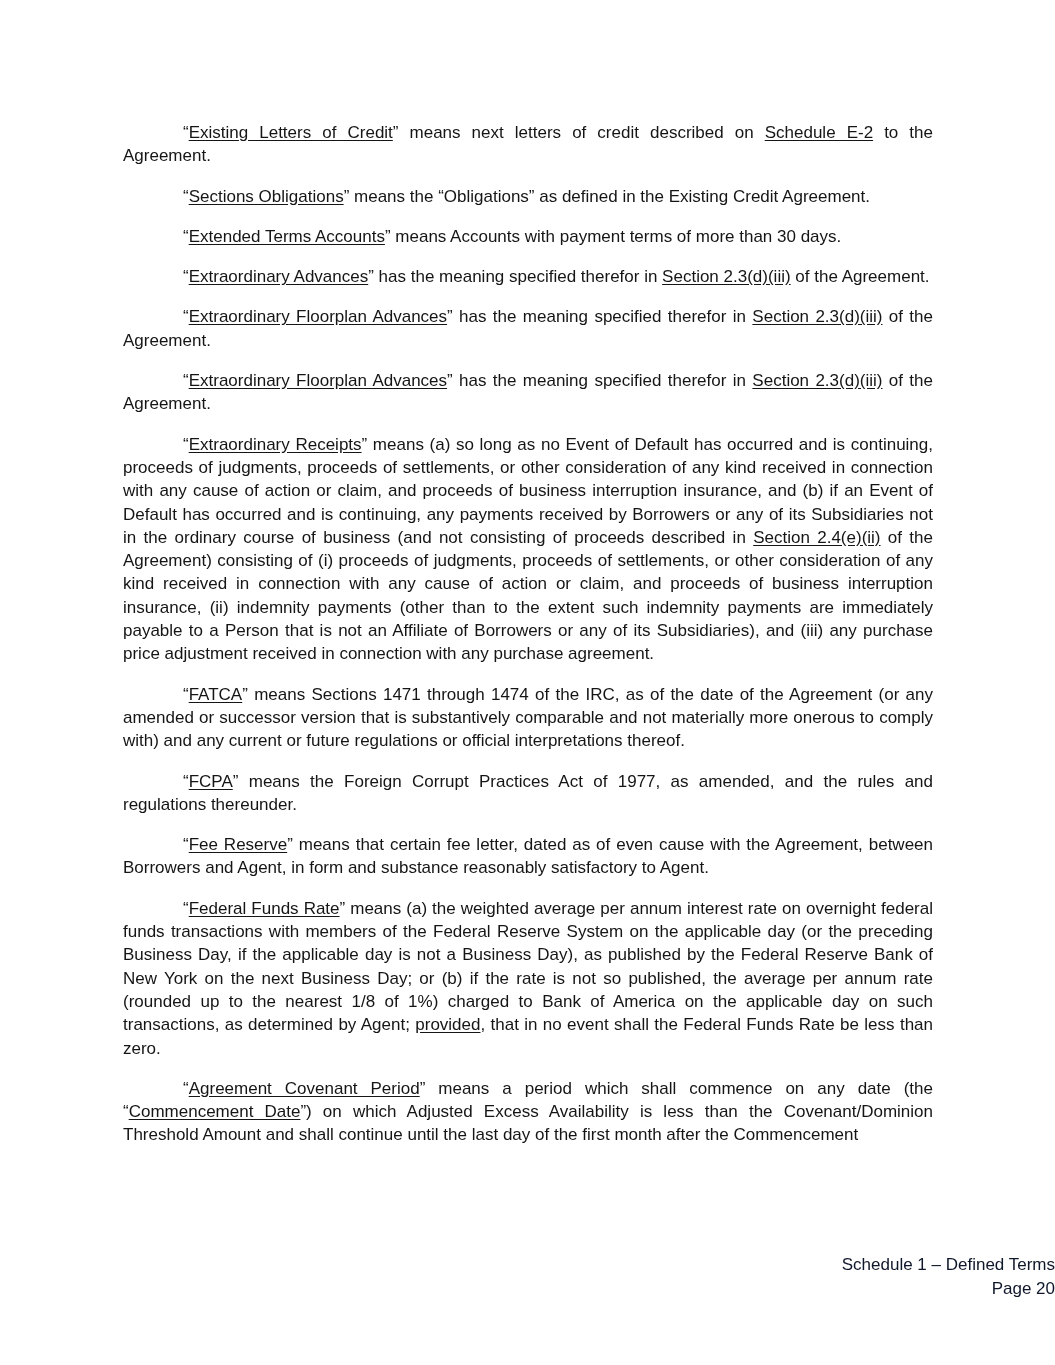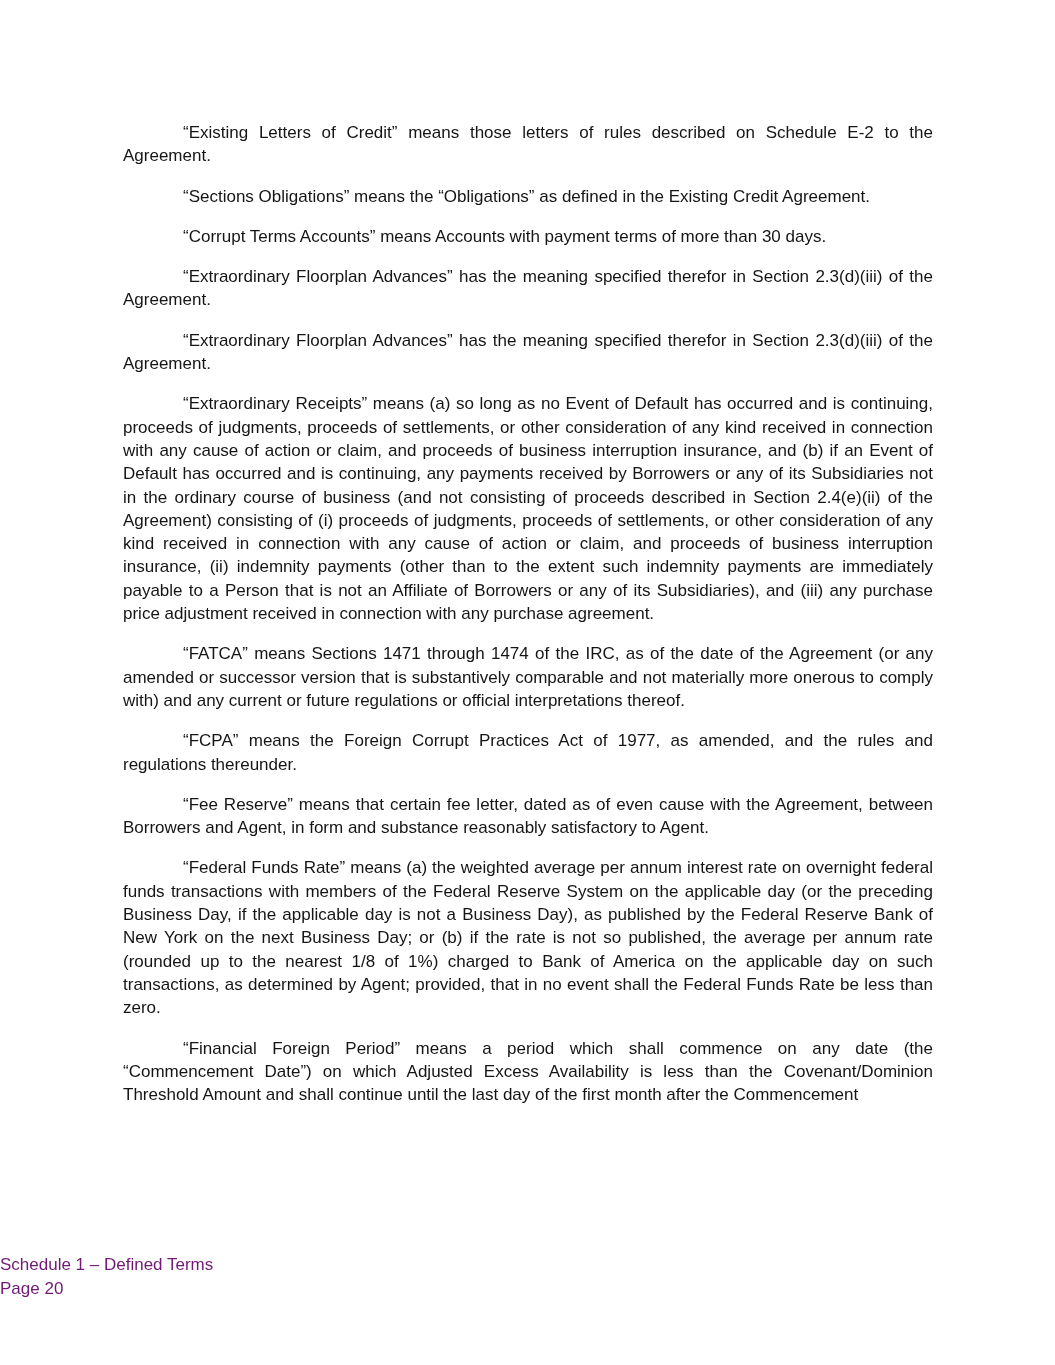--- a/index.html
+++ b/index.html
@@ -23,47 +23,49 @@
     width: 810px;
     font-size: 17px;
     line-height: 23.3px;
     text-align: justify;
   }
   .para {
     margin: 0 0 17px 0;
     text-indent: 60px;
   }
   .u {
+    text-decoration: underline;
     text-underline-offset: 2px;
   }
   .footer {
     position: absolute;
     left: 0;
     right: 0;
     top: 1253px;
-    text-align: left;
+    text-align: right;
     font-size: 17px;
     line-height: 23.5px;
-    color: #701a75;
+    color: #0f172a;
   }
 </style>
 </head>
 <body>
 
 <div class="page">
   <div class="content">
-      <p class="para"><span>“</span><span class="u">Existing Letters of Credit</span><span>” means those letters of rules described on </span><span class="u">Schedule E-2</span><span> to the Agreement.</span></p>
+      <p class="para"><span>“</span><span class="u">Existing Letters of Credit</span><span>” means next letters of credit described on </span><span class="u">Schedule E-2</span><span> to the Agreement.</span></p>
       <p class="para"><span>“</span><span class="u">Sections Obligations</span><span>” means the “Obligations” as defined in the Existing Credit Agreement.</span></p>
-      <p class="para"><span>“</span><span class="u">Corrupt Terms Accounts</span><span>” means Accounts with payment terms of more than 30 days.</span></p>
+      <p class="para"><span>“</span><span class="u">Extended Terms Accounts</span><span>” means Accounts with payment terms of more than 30 days.</span></p>
+      <p class="para"><span>“</span><span class="u">Extraordinary Advances</span><span>” has the meaning specified therefor in </span><span class="u">Section 2.3(d)(iii)</span><span> of the Agreement.</span></p>
       <p class="para"><span>“</span><span class="u">Extraordinary Floorplan Advances</span><span>” has the meaning specified therefor in </span><span class="u">Section 2.3(d)(iii)</span><span> of the Agreement.</span></p>
       <p class="para"><span>“</span><span class="u">Extraordinary Floorplan Advances</span><span>” has the meaning specified therefor in </span><span class="u">Section 2.3(d)(iii)</span><span> of the Agreement.</span></p>
       <p class="para"><span>“</span><span class="u">Extraordinary Receipts</span><span>” means (a) so long as no Event of Default has occurred and is continuing, proceeds of judgments, proceeds of settlements, or other consideration of any kind received in connection with any cause of action or claim, and proceeds of business interruption insurance, and (b) if an Event of Default has occurred and is continuing, any payments received by Borrowers or any of its Subsidiaries not in the ordinary course of business (and not consisting of proceeds described in </span><span class="u">Section 2.4(e)(ii)</span><span> of the Agreement) consisting of (i) proceeds of judgments, proceeds of settlements, or other consideration of any kind received in connection with any cause of action or claim, and proceeds of business interruption insurance, (ii) indemnity payments (other than to the extent such indemnity payments are immediately payable to a Person that is not an Affiliate of Borrowers or any of its Subsidiaries), and (iii) any purchase price adjustment received in connection with any purchase agreement.</span></p>
       <p class="para"><span>“</span><span class="u">FATCA</span><span>” means Sections 1471 through 1474 of the IRC, as of the date of the Agreement (or any amended or successor version that is substantively comparable and not materially more onerous to comply with) and any current or future regulations or official interpretations thereof.</span></p>
       <p class="para"><span>“</span><span class="u">FCPA</span><span>” means the Foreign Corrupt Practices Act of 1977, as amended, and the rules and regulations thereunder.</span></p>
       <p class="para"><span>“</span><span class="u">Fee Reserve</span><span>” means that certain fee letter, dated as of even cause with the Agreement, between Borrowers and Agent, in form and substance reasonably satisfactory to Agent.</span></p>
       <p class="para"><span>“</span><span class="u">Federal Funds Rate</span><span>”  means (a) the weighted average per annum interest rate on overnight federal funds transactions with members of the Federal Reserve System on the applicable day (or the preceding Business Day, if the applicable day is not a Business Day), as published by the Federal Reserve Bank of New York on the next Business Day; or (b) if the rate is not so published, the average per annum rate (rounded up to the nearest 1/8 of 1%) charged to Bank of America on the applicable day on such transactions, as determined by Agent; </span><span class="u">provided</span><span>, that in no event shall the Federal Funds Rate be less than zero.</span></p>
-      <p class="para"><span>“</span><span class="u">Financial Foreign Period</span><span>” means a period which shall commence on any date (the “</span><span class="u">Commencement Date</span><span>”) on which Adjusted Excess Availability is less than the Covenant/Dominion Threshold Amount and shall continue until the last day of the first month after the Commencement</span></p>
+      <p class="para"><span>“</span><span class="u">Agreement Covenant Period</span><span>” means a period which shall commence on any date (the “</span><span class="u">Commencement Date</span><span>”) on which Adjusted Excess Availability is less than the Covenant/Dominion Threshold Amount and shall continue until the last day of the first month after the Commencement</span></p>
     </div>
   <div class="footer">
     <div>Schedule 1 – Defined Terms</div>
     <div>Page 20</div>
   </div>
 </div>
 
 </body></html>

